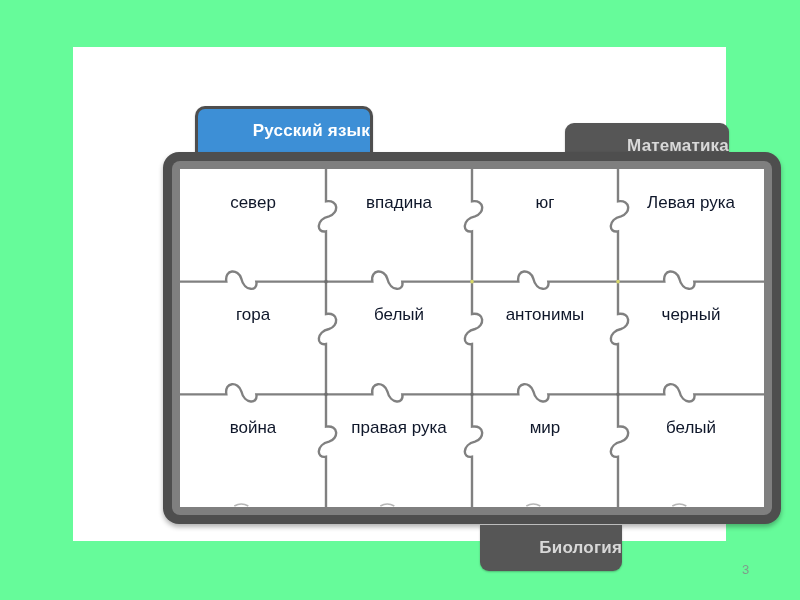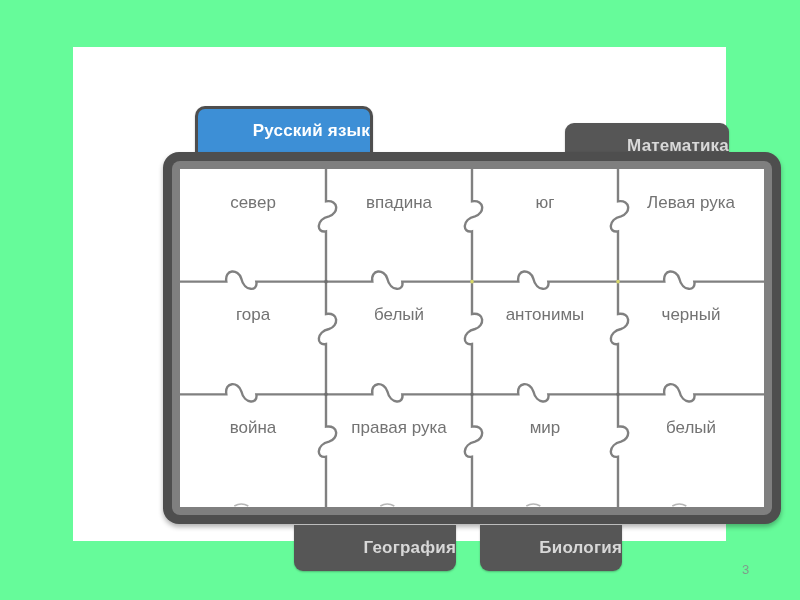--- a/index.html
+++ b/index.html
@@ -97,21 +97,21 @@
     position: absolute;
     left: 0; top: 0;
     width: 100%;
     height: 100%;
     display: block;
   }
 
   
   .cell-label {
     position: absolute;
-    color: #737373;
+    color: #0f172a;
     font-size: 17px;
     font-family: "Liberation Sans", sans-serif;
     white-space: nowrap;
     transform: translate(-50%, -50%);
     pointer-events: none;
   }
 
   
   #page-number {
     position: absolute;
@@ -177,22 +177,19 @@
             <div class="cell-label" style="left: 87.5%; top: 43.3333%;">черный</div>
             <div class="cell-label" style="left: 12.5%; top: 76.6667%;">война</div>
             <div class="cell-label" style="left: 37.5%; top: 76.6667%;">правая рука</div>
             <div class="cell-label" style="left: 62.5%; top: 76.6667%;">мир</div>
             <div class="cell-label" style="left: 87.5%; top: 76.6667%;">белый</div>
           </div>
       </div>
     </div>
   </div>
 
-  <div class="tab bottom" id="tab-geo">
-    <span>География</span>
-  </div>
   <div class="tab bottom" id="tab-bio">
     <span>Биология</span>
   </div>
 
 </div>
 
 <div id="page-number">3</div>
 
 </body></html>

